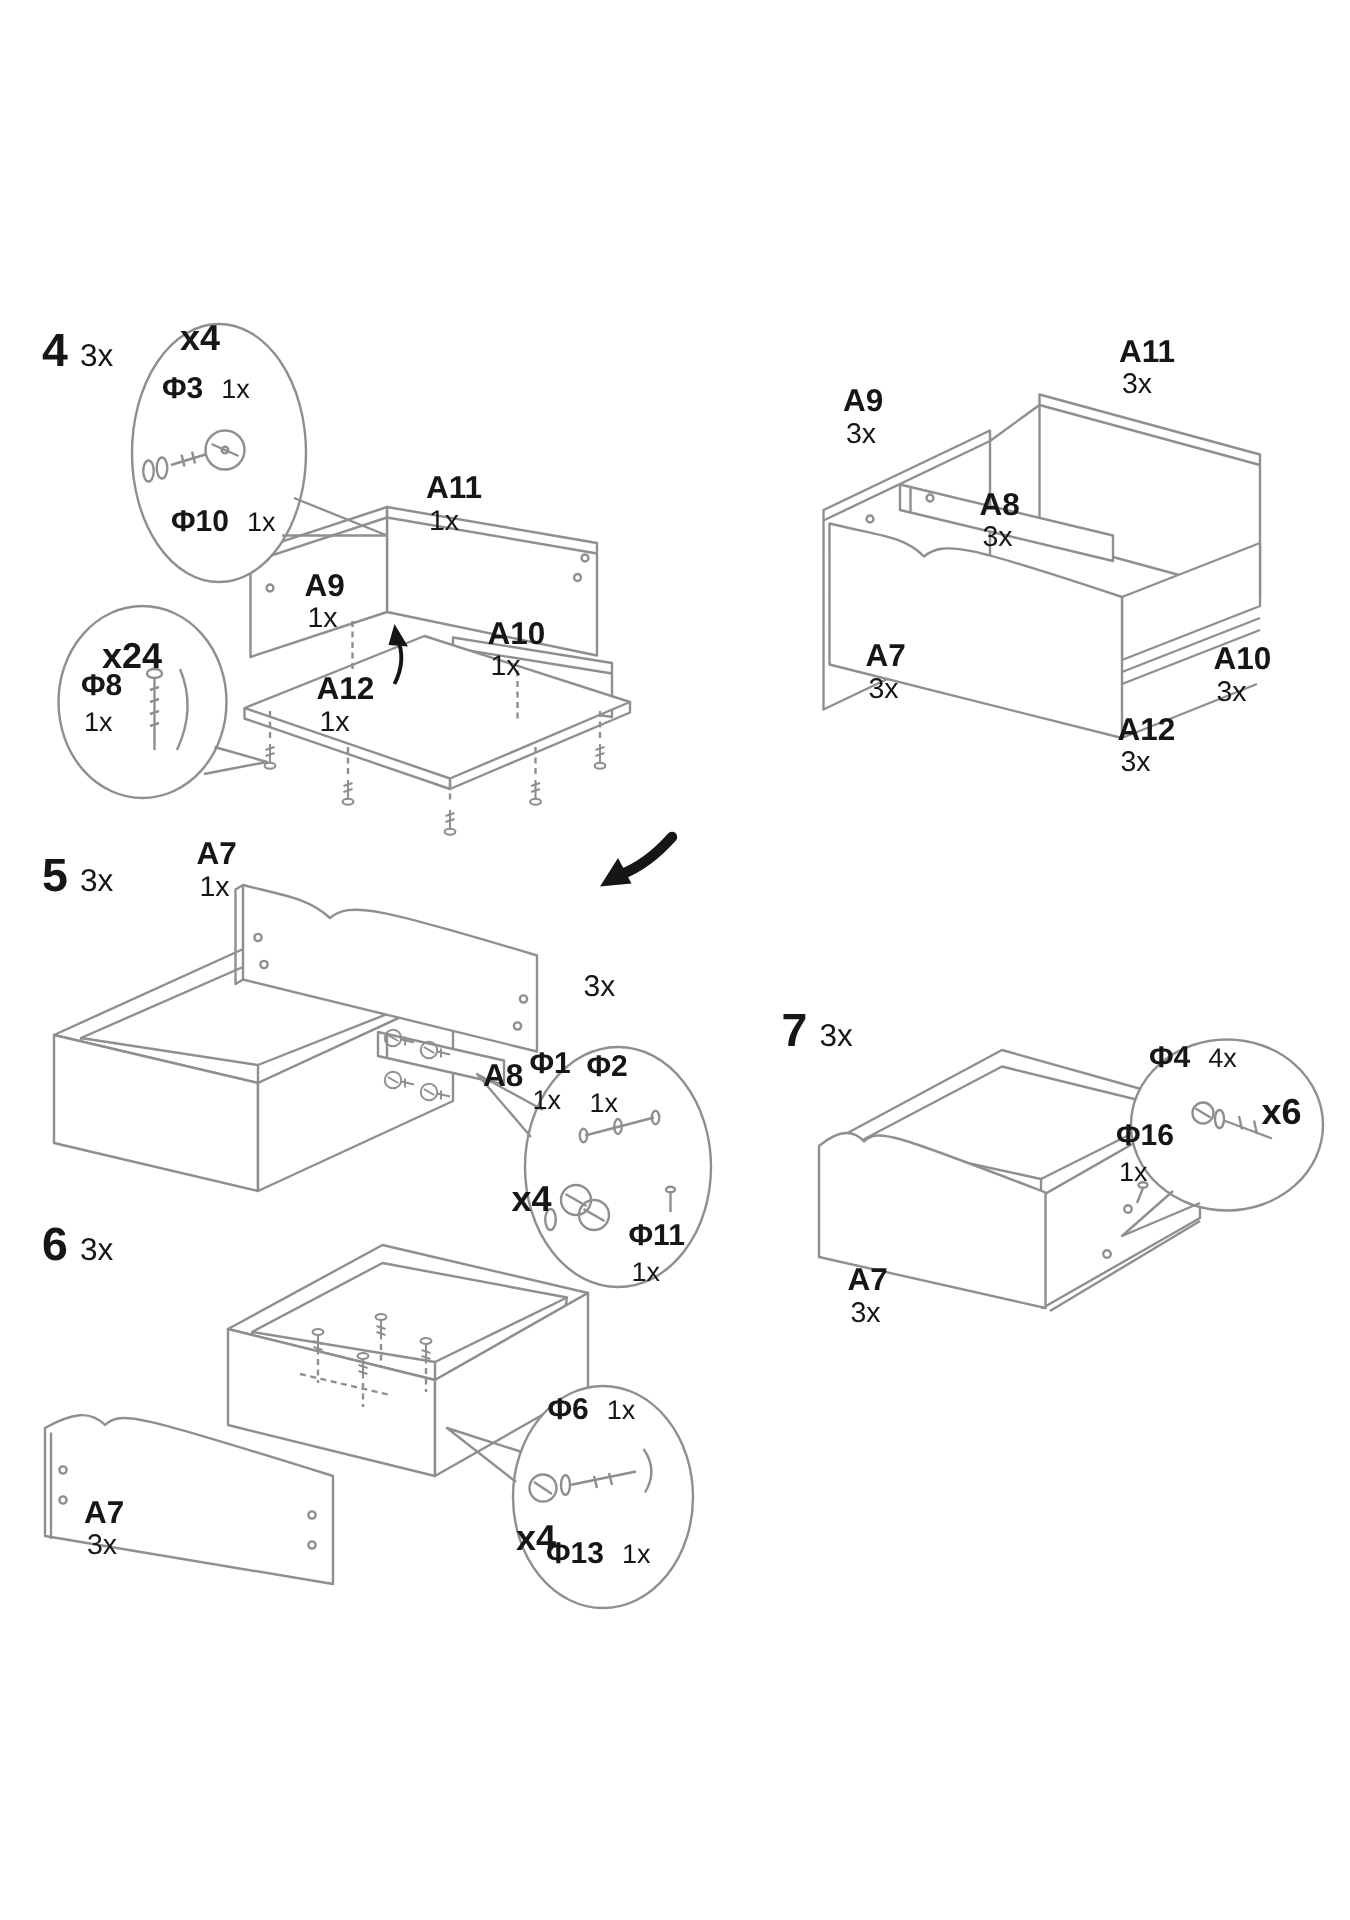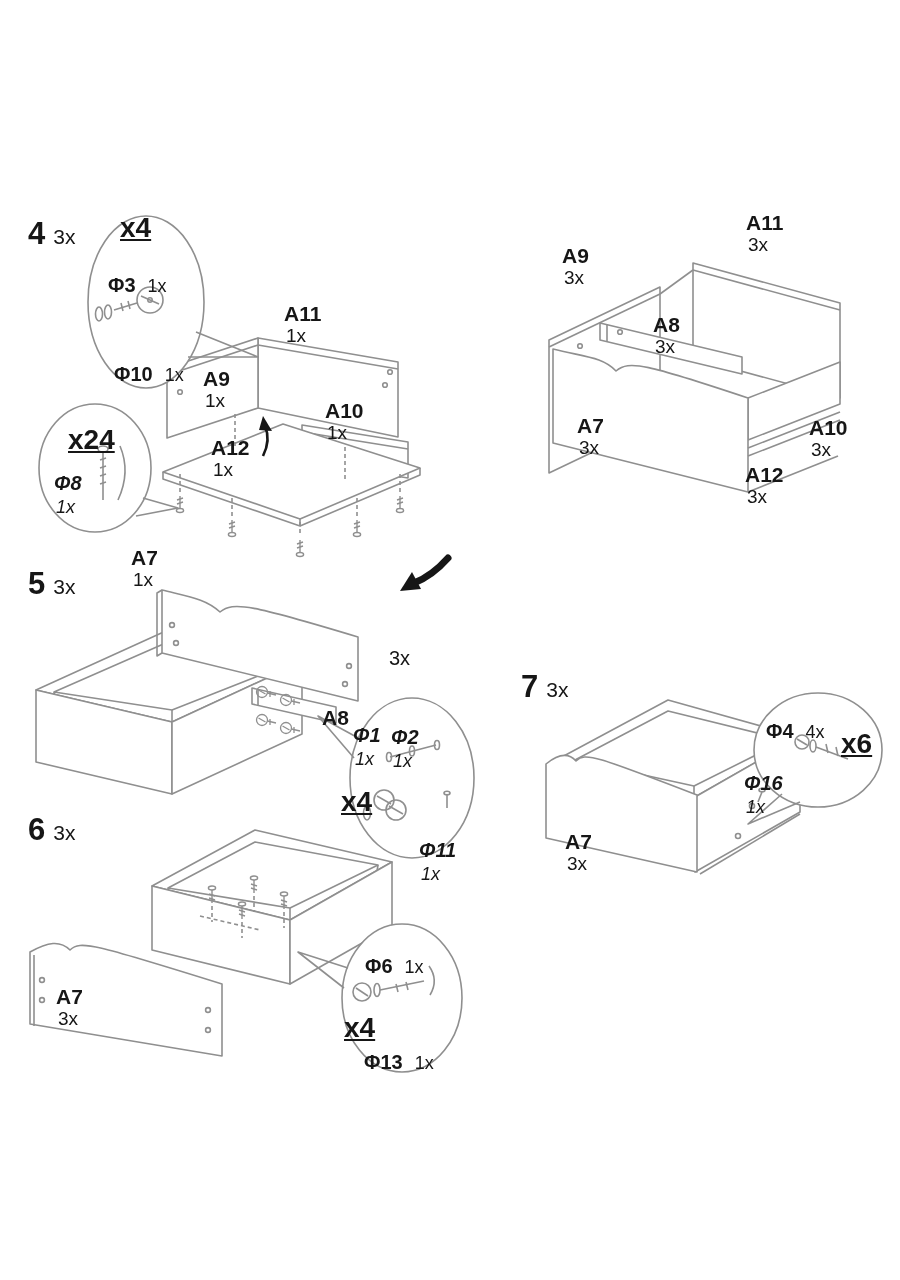--- a/index.html
+++ b/index.html
@@ -2,29 +2,29 @@
 <html><head>
 <meta charset="utf-8">
 <style>
   html,body{margin:0;padding:0;background:#ffffff;}
   #page{position:relative;width:900px;height:1280px;background:#ffffff;overflow:hidden;
         font-family:"Liberation Sans",sans-serif;color:#161616;}
   #art{position:absolute;left:0;top:0;}
   .step-label{position:absolute;display:flex;align-items:baseline;gap:8px;white-space:nowrap;}
   .step-num{font-size:31px;font-weight:700;}
   .step-count{font-size:21px;font-weight:400;}
-  .part-label{position:absolute;line-height:1.08;white-space:nowrap;}
+  .part-label{position:absolute;line-height:1.08;white-space:nowrap;margin-top:12px;}
   .part-code{display:block;font-size:21px;font-weight:700;}
   .part-qty{display:block;font-size:19px;font-weight:400;margin-left:2px;}
-  .hw-label{position:absolute;display:flex;align-items:baseline;gap:12px;white-space:nowrap;margin-top:26px;}
-  .hw-label.stacked{display:block;font-style:italic;}
+  .hw-label{position:absolute;display:flex;align-items:baseline;gap:12px;white-space:nowrap;}
+  .hw-label.stacked{display:block;}
   .hw-label.stacked .hw-qty{display:block;margin-top:2px;margin-left:2px;}
   .hw-code{font-size:20px;font-weight:700;}
   .hw-qty{font-size:18px;font-weight:400;}
-  .mult-label{position:absolute;font-size:28px;font-weight:800;white-space:nowrap;text-decoration:underline;}
+  .mult-label{position:absolute;font-size:24px;font-weight:800;white-space:nowrap;}
   .qty-solo{position:absolute;font-size:20px;font-weight:400;white-space:nowrap;}
   .code-solo{position:absolute;font-size:21px;font-weight:700;white-space:nowrap;}
 </style>
 </head>
 <body>
 
 <div id="page">
 
 <svg id="art" width="900" height="1280" viewBox="0 0 900 1280">
   <defs>

